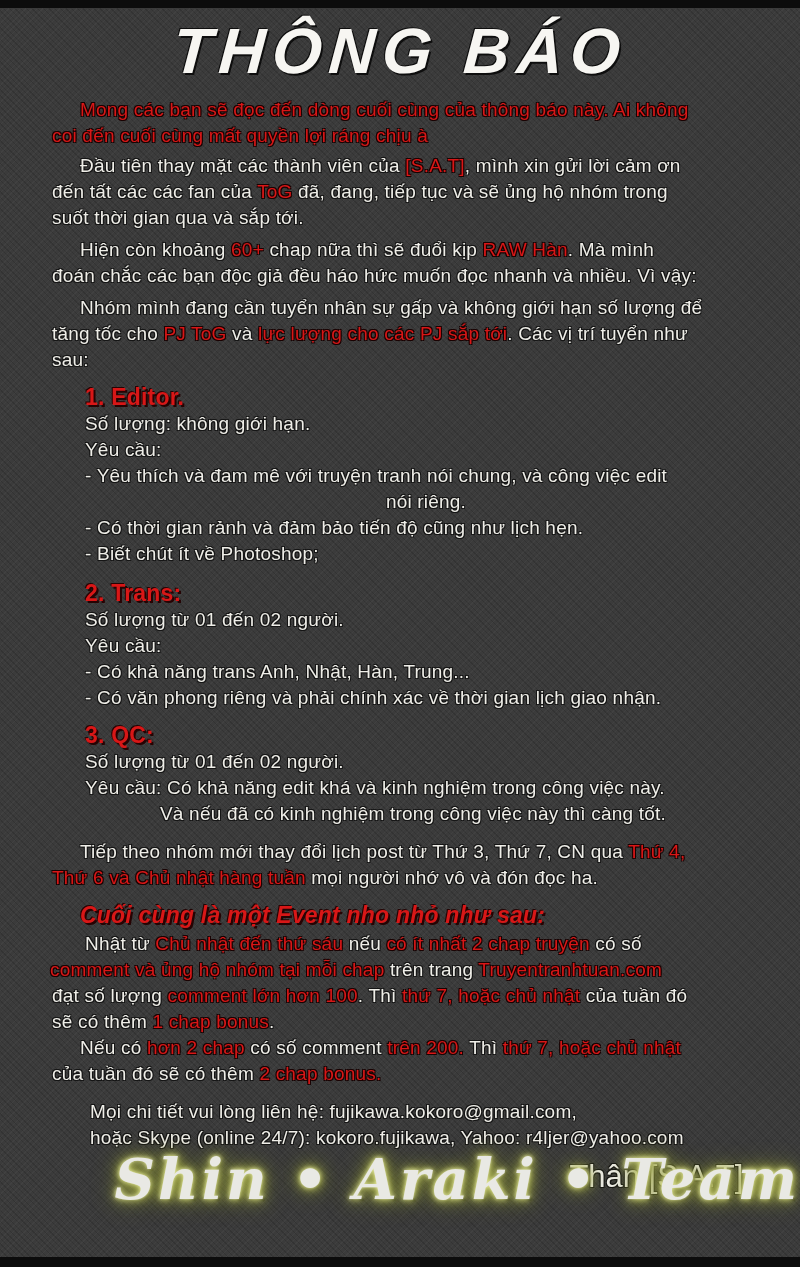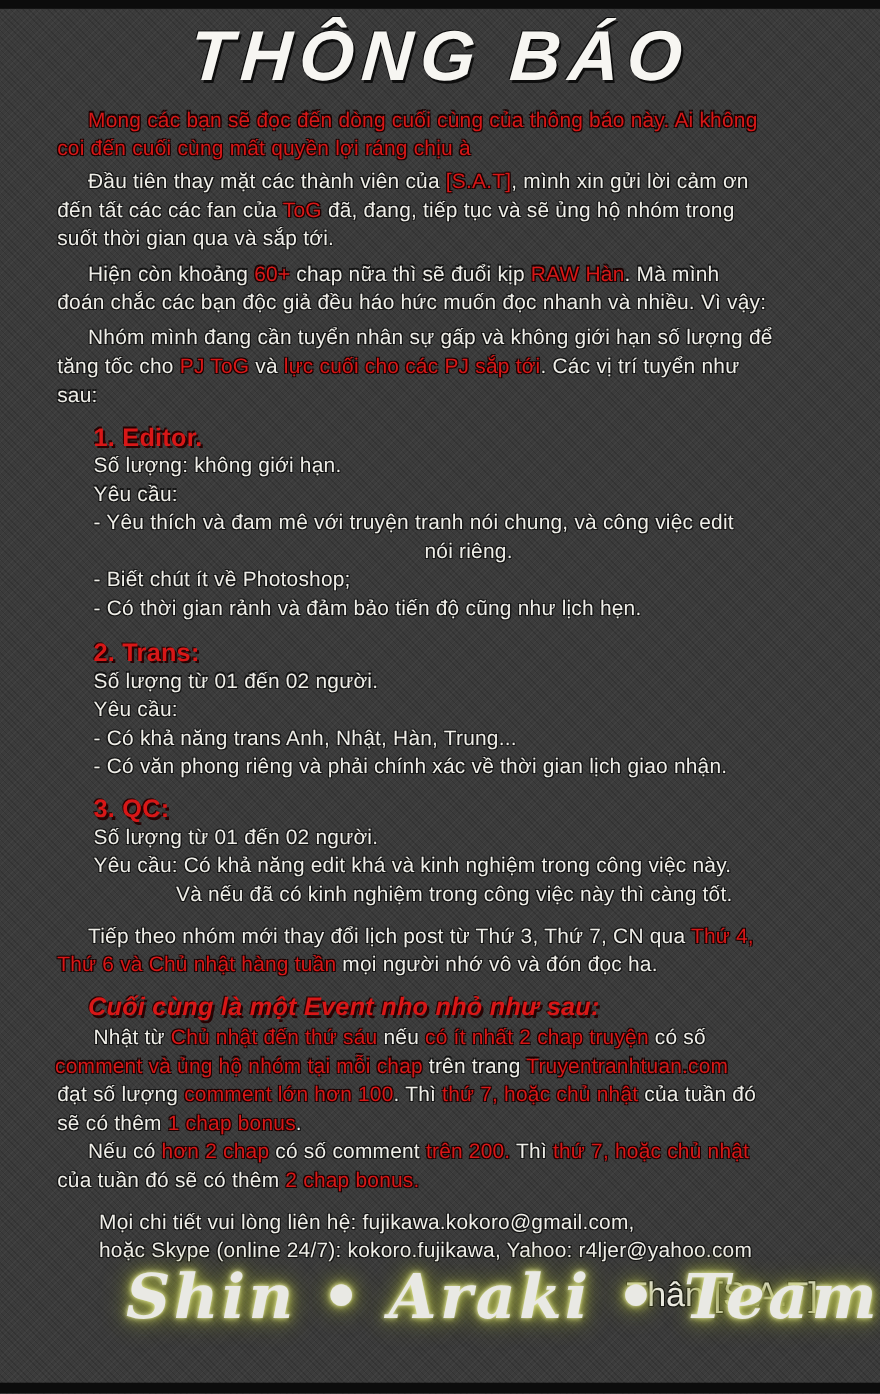--- a/index.html
+++ b/index.html
@@ -104,29 +104,29 @@
   <div class="lines">
 
   <div class="line" style="margin-left: 80px;"><span class="seg red">Mong các bạn sẽ đọc đến dòng cuối cùng của thông báo này. Ai không</span></div>
       <div class="line" style="margin-left: 52px;"><span class="seg red">coi đến cuối cùng mất quyền lợi ráng chịu à</span></div>
       <div class="line" style="margin-left: 80px; margin-top: 4px;"><span class="seg white">Đầu tiên thay mặt các thành viên của </span><span class="seg red">[S.A.T]</span><span class="seg white">, mình xin gửi lời cảm ơn</span></div>
       <div class="line" style="margin-left: 52px;"><span class="seg white">đến tất các các fan của </span><span class="seg red">ToG</span><span class="seg white"> đã, đang, tiếp tục và sẽ ủng hộ nhóm trong</span></div>
       <div class="line" style="margin-left: 52px;"><span class="seg white">suốt thời gian qua và sắp tới.</span></div>
       <div class="line" style="margin-left: 80px; margin-top: 6px;"><span class="seg white">Hiện còn khoảng </span><span class="seg red">60+</span><span class="seg white"> chap nữa thì sẽ đuổi kịp </span><span class="seg red">RAW Hàn</span><span class="seg white">. Mà mình</span></div>
       <div class="line" style="margin-left: 52px;"><span class="seg white">đoán chắc các bạn độc giả đều háo hức muốn đọc nhanh và nhiều. Vì vậy:</span></div>
       <div class="line" style="margin-left: 80px; margin-top: 6px;"><span class="seg white">Nhóm mình đang cần tuyển nhân sự gấp và không giới hạn số lượng để</span></div>
-      <div class="line" style="margin-left: 52px;"><span class="seg white">tăng tốc cho </span><span class="seg red">PJ ToG</span><span class="seg white"> và </span><span class="seg red">lực cuối cho các PJ sắp tới</span><span class="seg white">. Các vị trí tuyển như</span></div>
+      <div class="line" style="margin-left: 52px;"><span class="seg white">tăng tốc cho </span><span class="seg red">PJ ToG</span><span class="seg white"> và </span><span class="seg red">lực lượng cho các PJ sắp tới</span><span class="seg white">. Các vị trí tuyển như</span></div>
       <div class="line" style="margin-left: 52px;"><span class="seg white">sau:</span></div>
       <div class="line head" style="margin-left: 85px; margin-top: 10px;"><span class="seg red">1. Editor.</span></div>
       <div class="line" style="margin-left: 85px;"><span class="seg white">Số lượng: không giới hạn.</span></div>
       <div class="line" style="margin-left: 85px;"><span class="seg white">Yêu cầu:</span></div>
       <div class="line" style="margin-left: 85px;"><span class="seg white">- Yêu thích và đam mê với truyện tranh nói chung, và công việc edit</span></div>
       <div class="line" style="margin-left: 52px; text-align: center;"><span class="seg white">nói riêng.</span></div>
+      <div class="line" style="margin-left: 85px;"><span class="seg white">- Có thời gian rảnh và đảm bảo tiến độ cũng như lịch hẹn.</span></div>
       <div class="line" style="margin-left: 85px;"><span class="seg white">- Biết chút ít về Photoshop;</span></div>
-      <div class="line" style="margin-left: 85px;"><span class="seg white">- Có thời gian rảnh và đảm bảo tiến độ cũng như lịch hẹn.</span></div>
       <div class="line head" style="margin-left: 85px; margin-top: 12px;"><span class="seg red">2. Trans:</span></div>
       <div class="line" style="margin-left: 85px;"><span class="seg white">Số lượng từ 01 đến 02 người.</span></div>
       <div class="line" style="margin-left: 85px;"><span class="seg white">Yêu cầu:</span></div>
       <div class="line" style="margin-left: 85px;"><span class="seg white">- Có khả năng trans Anh, Nhật, Hàn, Trung...</span></div>
       <div class="line" style="margin-left: 85px;"><span class="seg white">- Có văn phong riêng và phải chính xác về thời gian lịch giao nhận.</span></div>
       <div class="line head" style="margin-left: 85px; margin-top: 10px;"><span class="seg red">3. QC:</span></div>
       <div class="line" style="margin-left: 85px;"><span class="seg white">Số lượng từ 01 đến 02 người.</span></div>
       <div class="line" style="margin-left: 85px;"><span class="seg white">Yêu cầu: Có khả năng edit khá và kinh nghiệm trong công việc này.</span></div>
       <div class="line" style="margin-left: 160px;"><span class="seg white">Và nếu đã có kinh nghiệm trong công việc này thì càng tốt.</span></div>
       <div class="line" style="margin-left: 80px; margin-top: 12px;"><span class="seg white">Tiếp theo nhóm mới thay đổi lịch post từ Thứ 3, Thứ 7, CN qua </span><span class="seg red">Thứ 4,</span></div>

